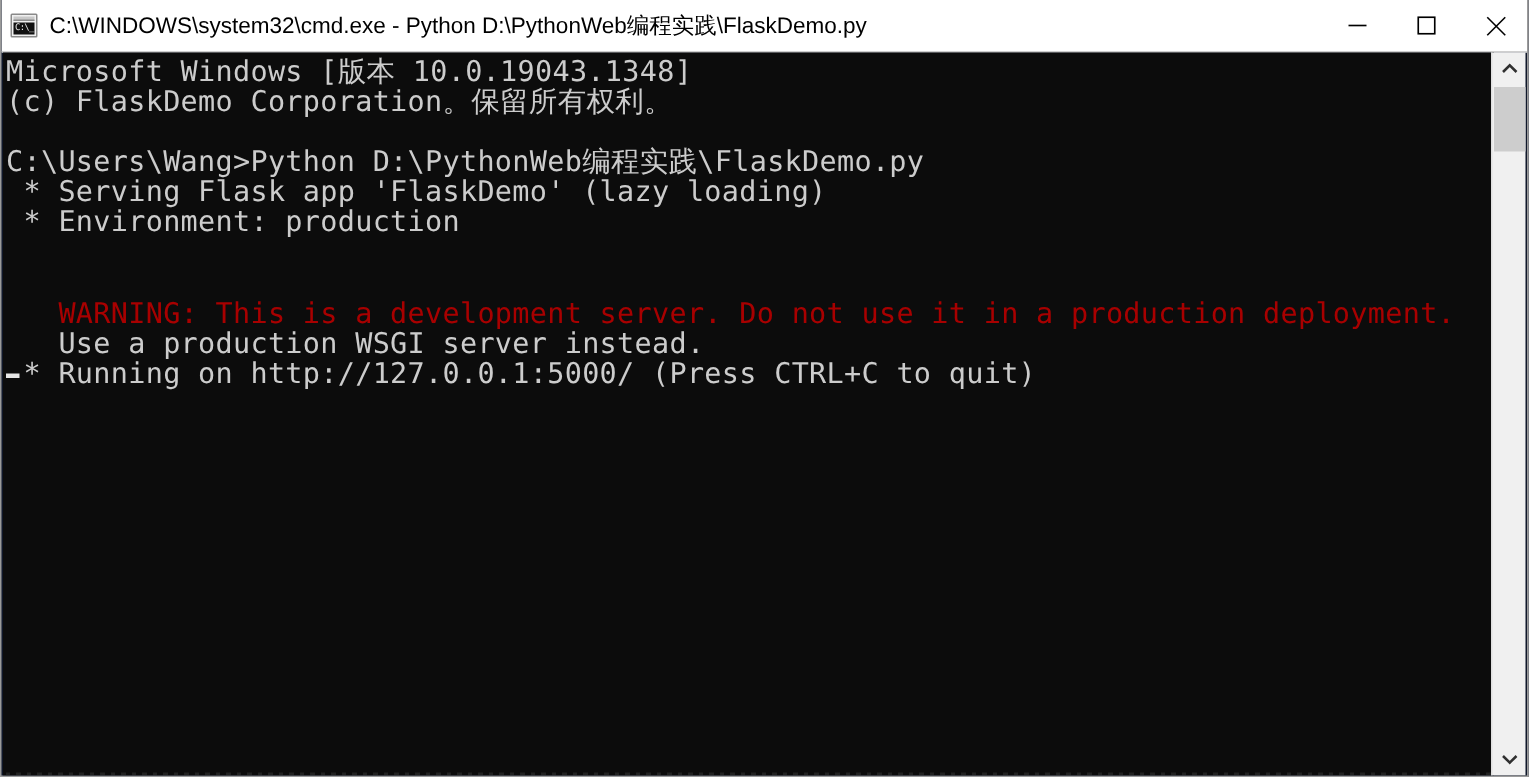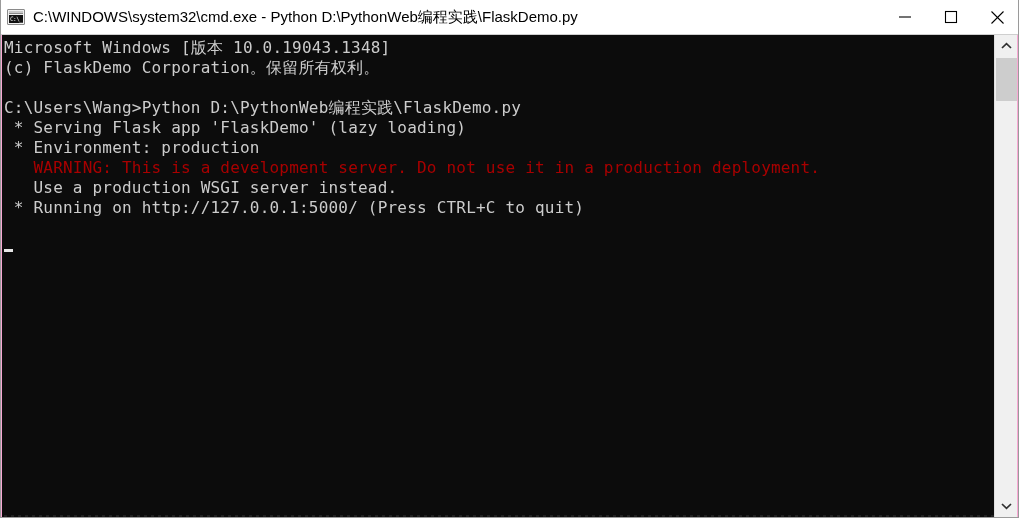--- a/index.html
+++ b/index.html
@@ -16,21 +16,21 @@
 
   .window {
     position: absolute;
     left: 0;
     top: 0;
     width: 1019px;
     height: 518px;
     box-sizing: border-box;
     border: 1px solid #9a9a9a;
     border-top: none;
-    background: #f9a8d4;
+    background: #0f172a;
     overflow: hidden;
   }
 
   
   .titlebar {
     position: absolute;
     left: 0;
     top: 0;
     width: 1019px;
     height: 35px;
@@ -114,28 +114,28 @@
   }
   .console-inner {
     position: absolute;
     left: 2px;
     top: 3px;
     right: 0;
     bottom: 0;
   }
   .line {
     font-family: "DejaVu Sans Mono", monospace;
-    font-size: 16px;
+    font-size: 19px;
     line-height: 20px;
     height: 20px;
     color: #cccccc;
     white-space: pre;
     letter-spacing: 0.2px;
   }
-  .line.red { color: #a80000; }
+  .line.red { color: #a80000; margin-top: 41px; }
   .line.blank { color: transparent; }
 
   .cursor {
     position: absolute;
     left: 2px;
     top: 214px;
     width: 9px;
     height: 3px;
     background: #e6e6e6;
   }

